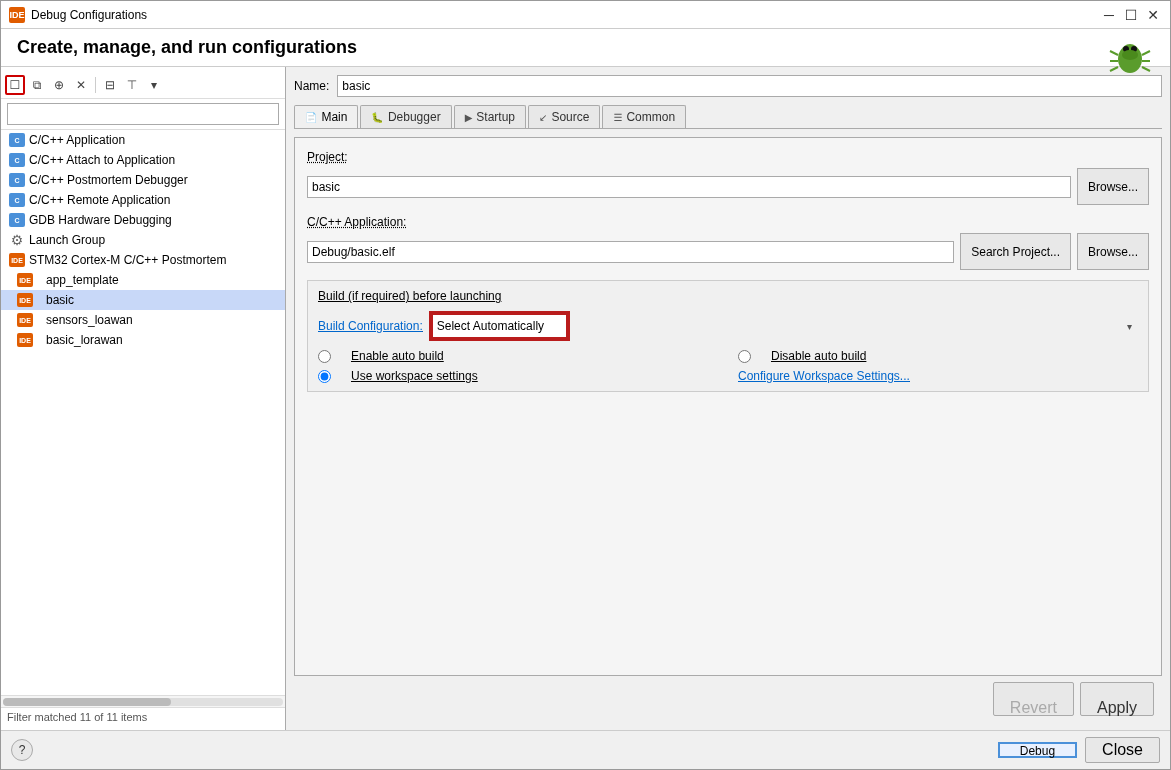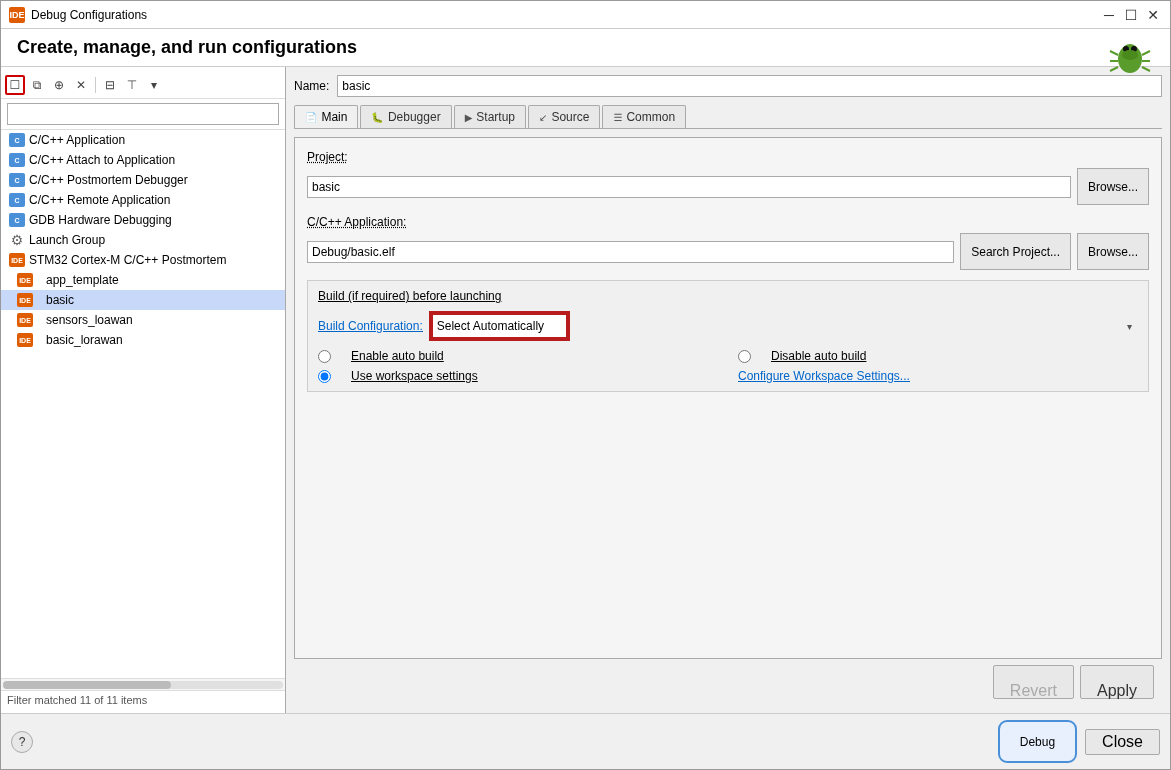--- a/index.html
+++ b/index.html
@@ -411,28 +411,28 @@
       background: #e8e8e8;
       cursor: pointer;
       font-size: 12px;
       display: flex;
       align-items: center;
       justify-content: center;
       color: #333;
     }
     .footer-spacer { flex: 1; }
     .btn-debug {
-      height: 43px;
+      height: 16px;
       padding: 0 20px;
       border: 2px solid #4a90d9;
       background: #e8f0fe;
       cursor: pointer;
       font-size: 12px;
       color: #000;
-      border-radius: 9px;
+      border-radius: 0;
     }
     .btn-close {
       height: 26px;
       padding: 0 16px;
       border: 1px solid #aaa;
       background: #e8e8e8;
       cursor: pointer;
       font-size: 16px;
       color: #000;
       border-radius: 2px;

